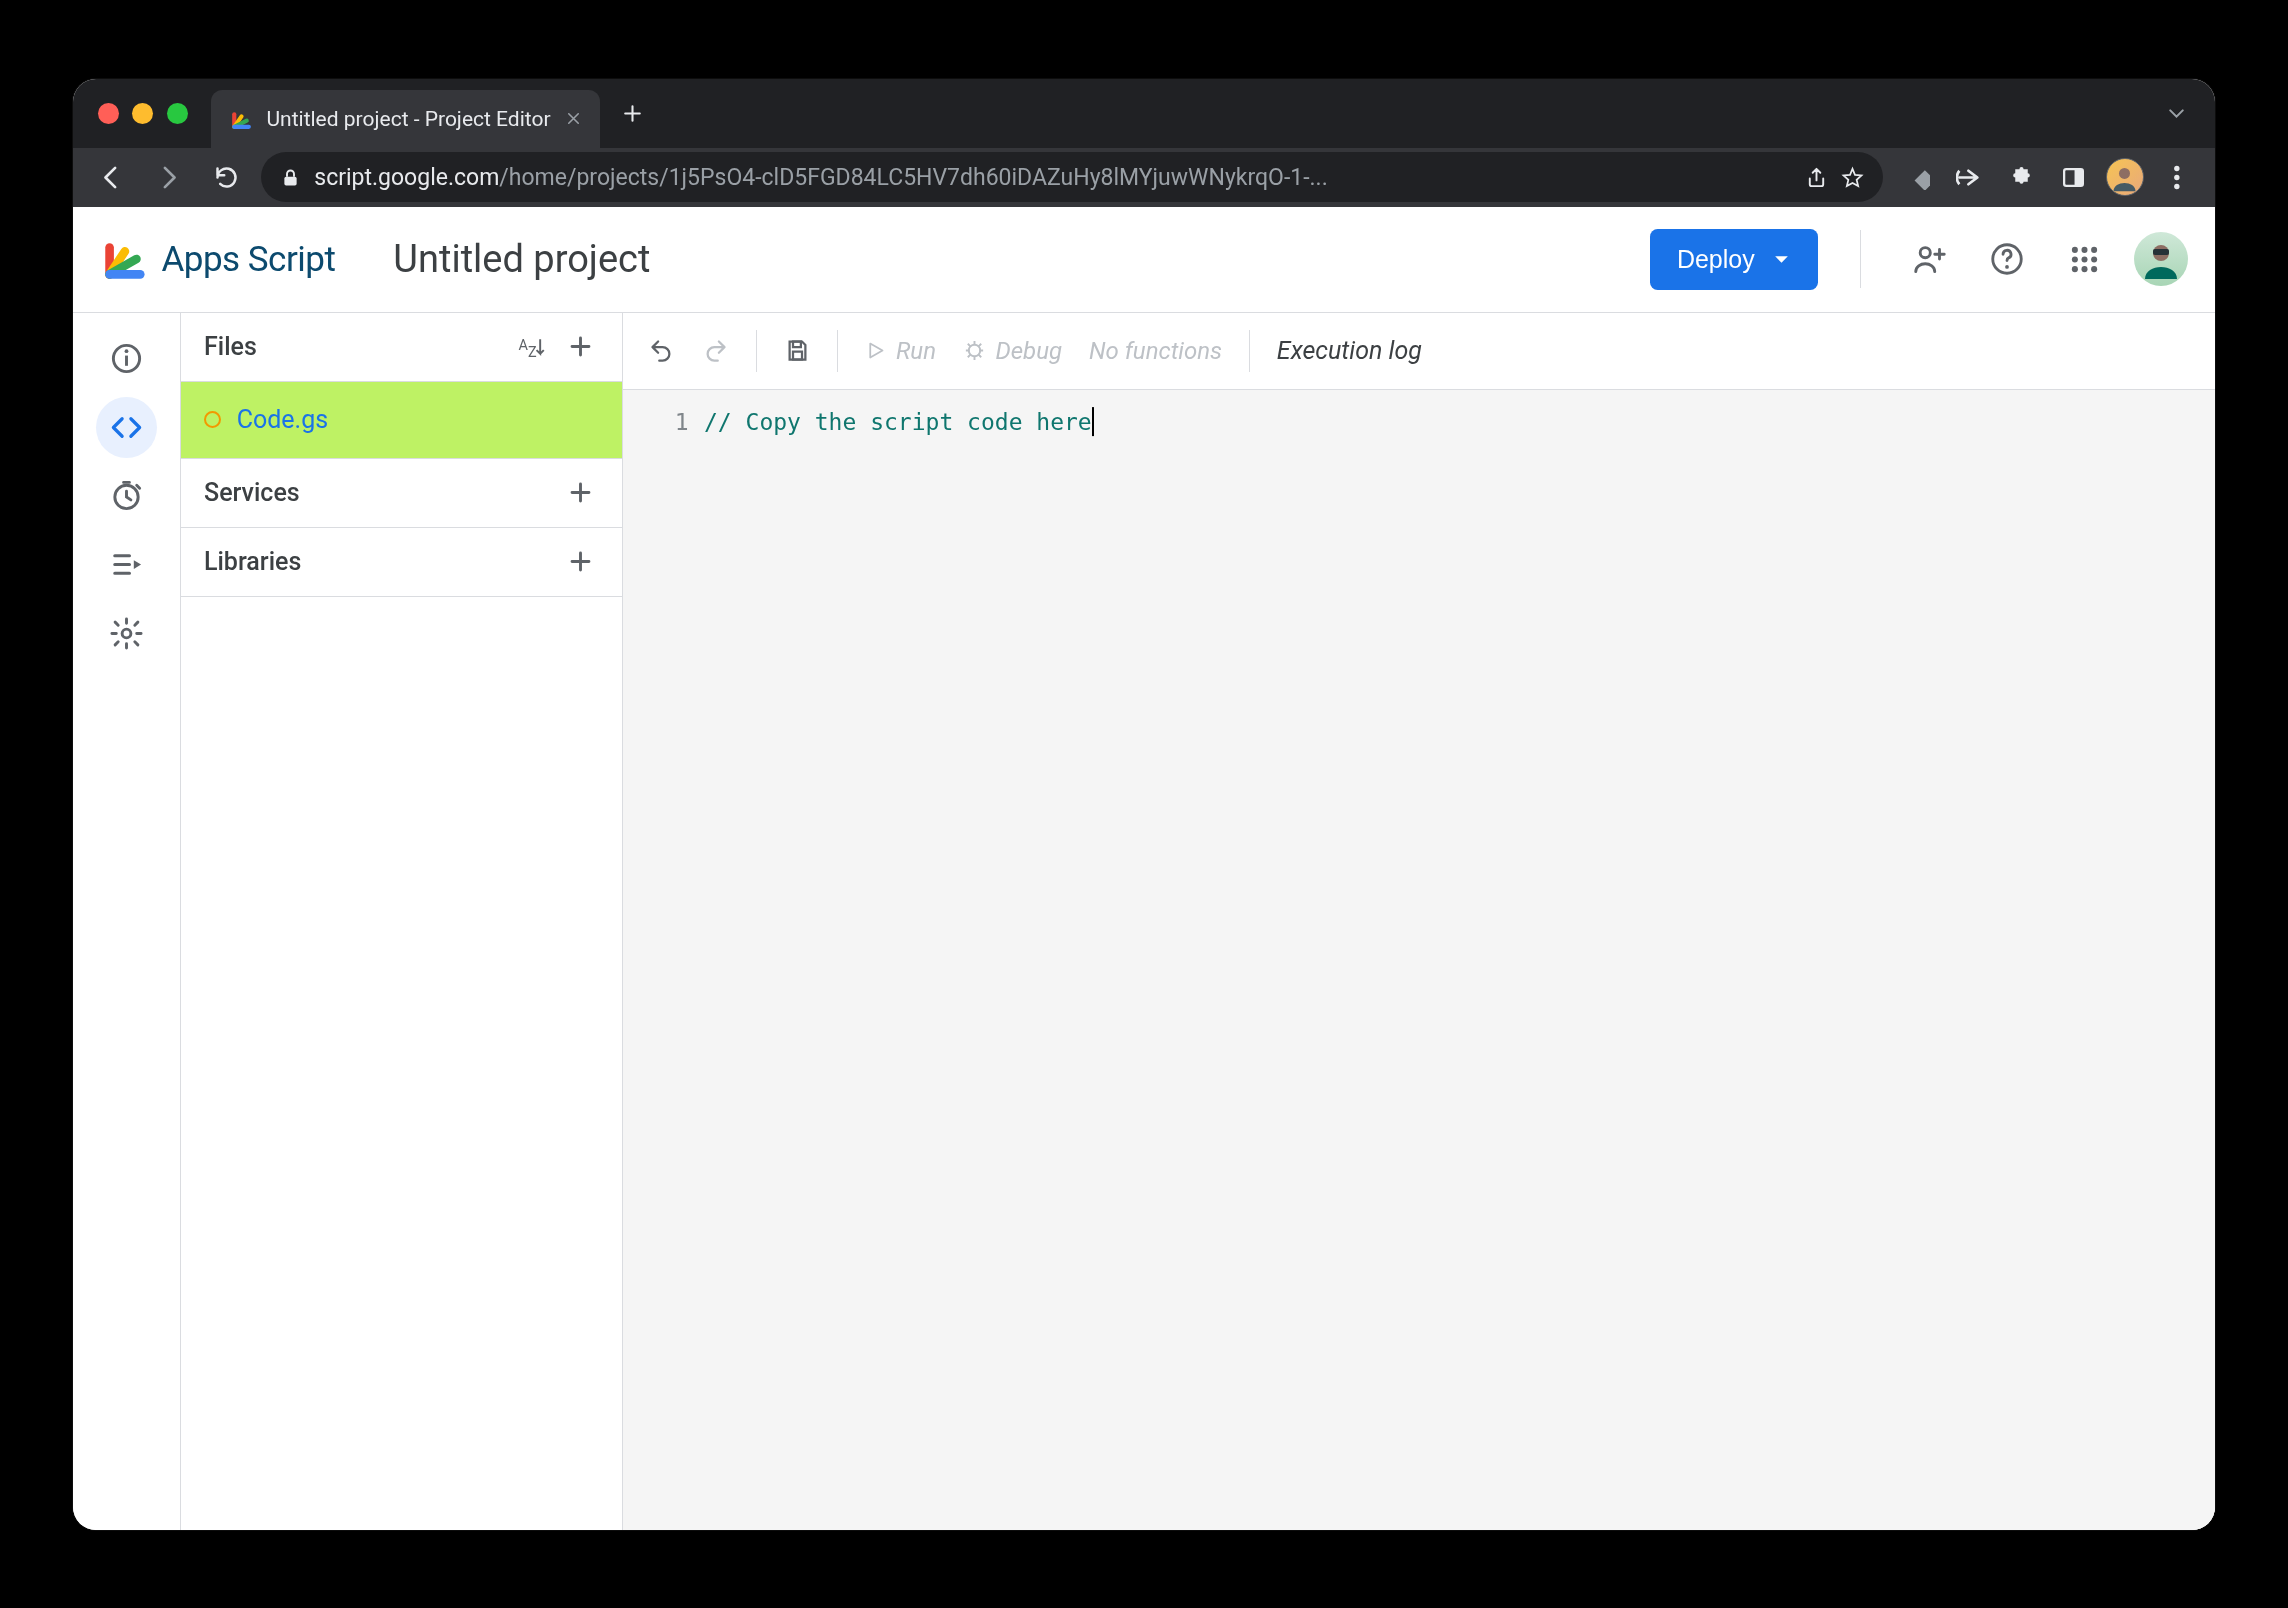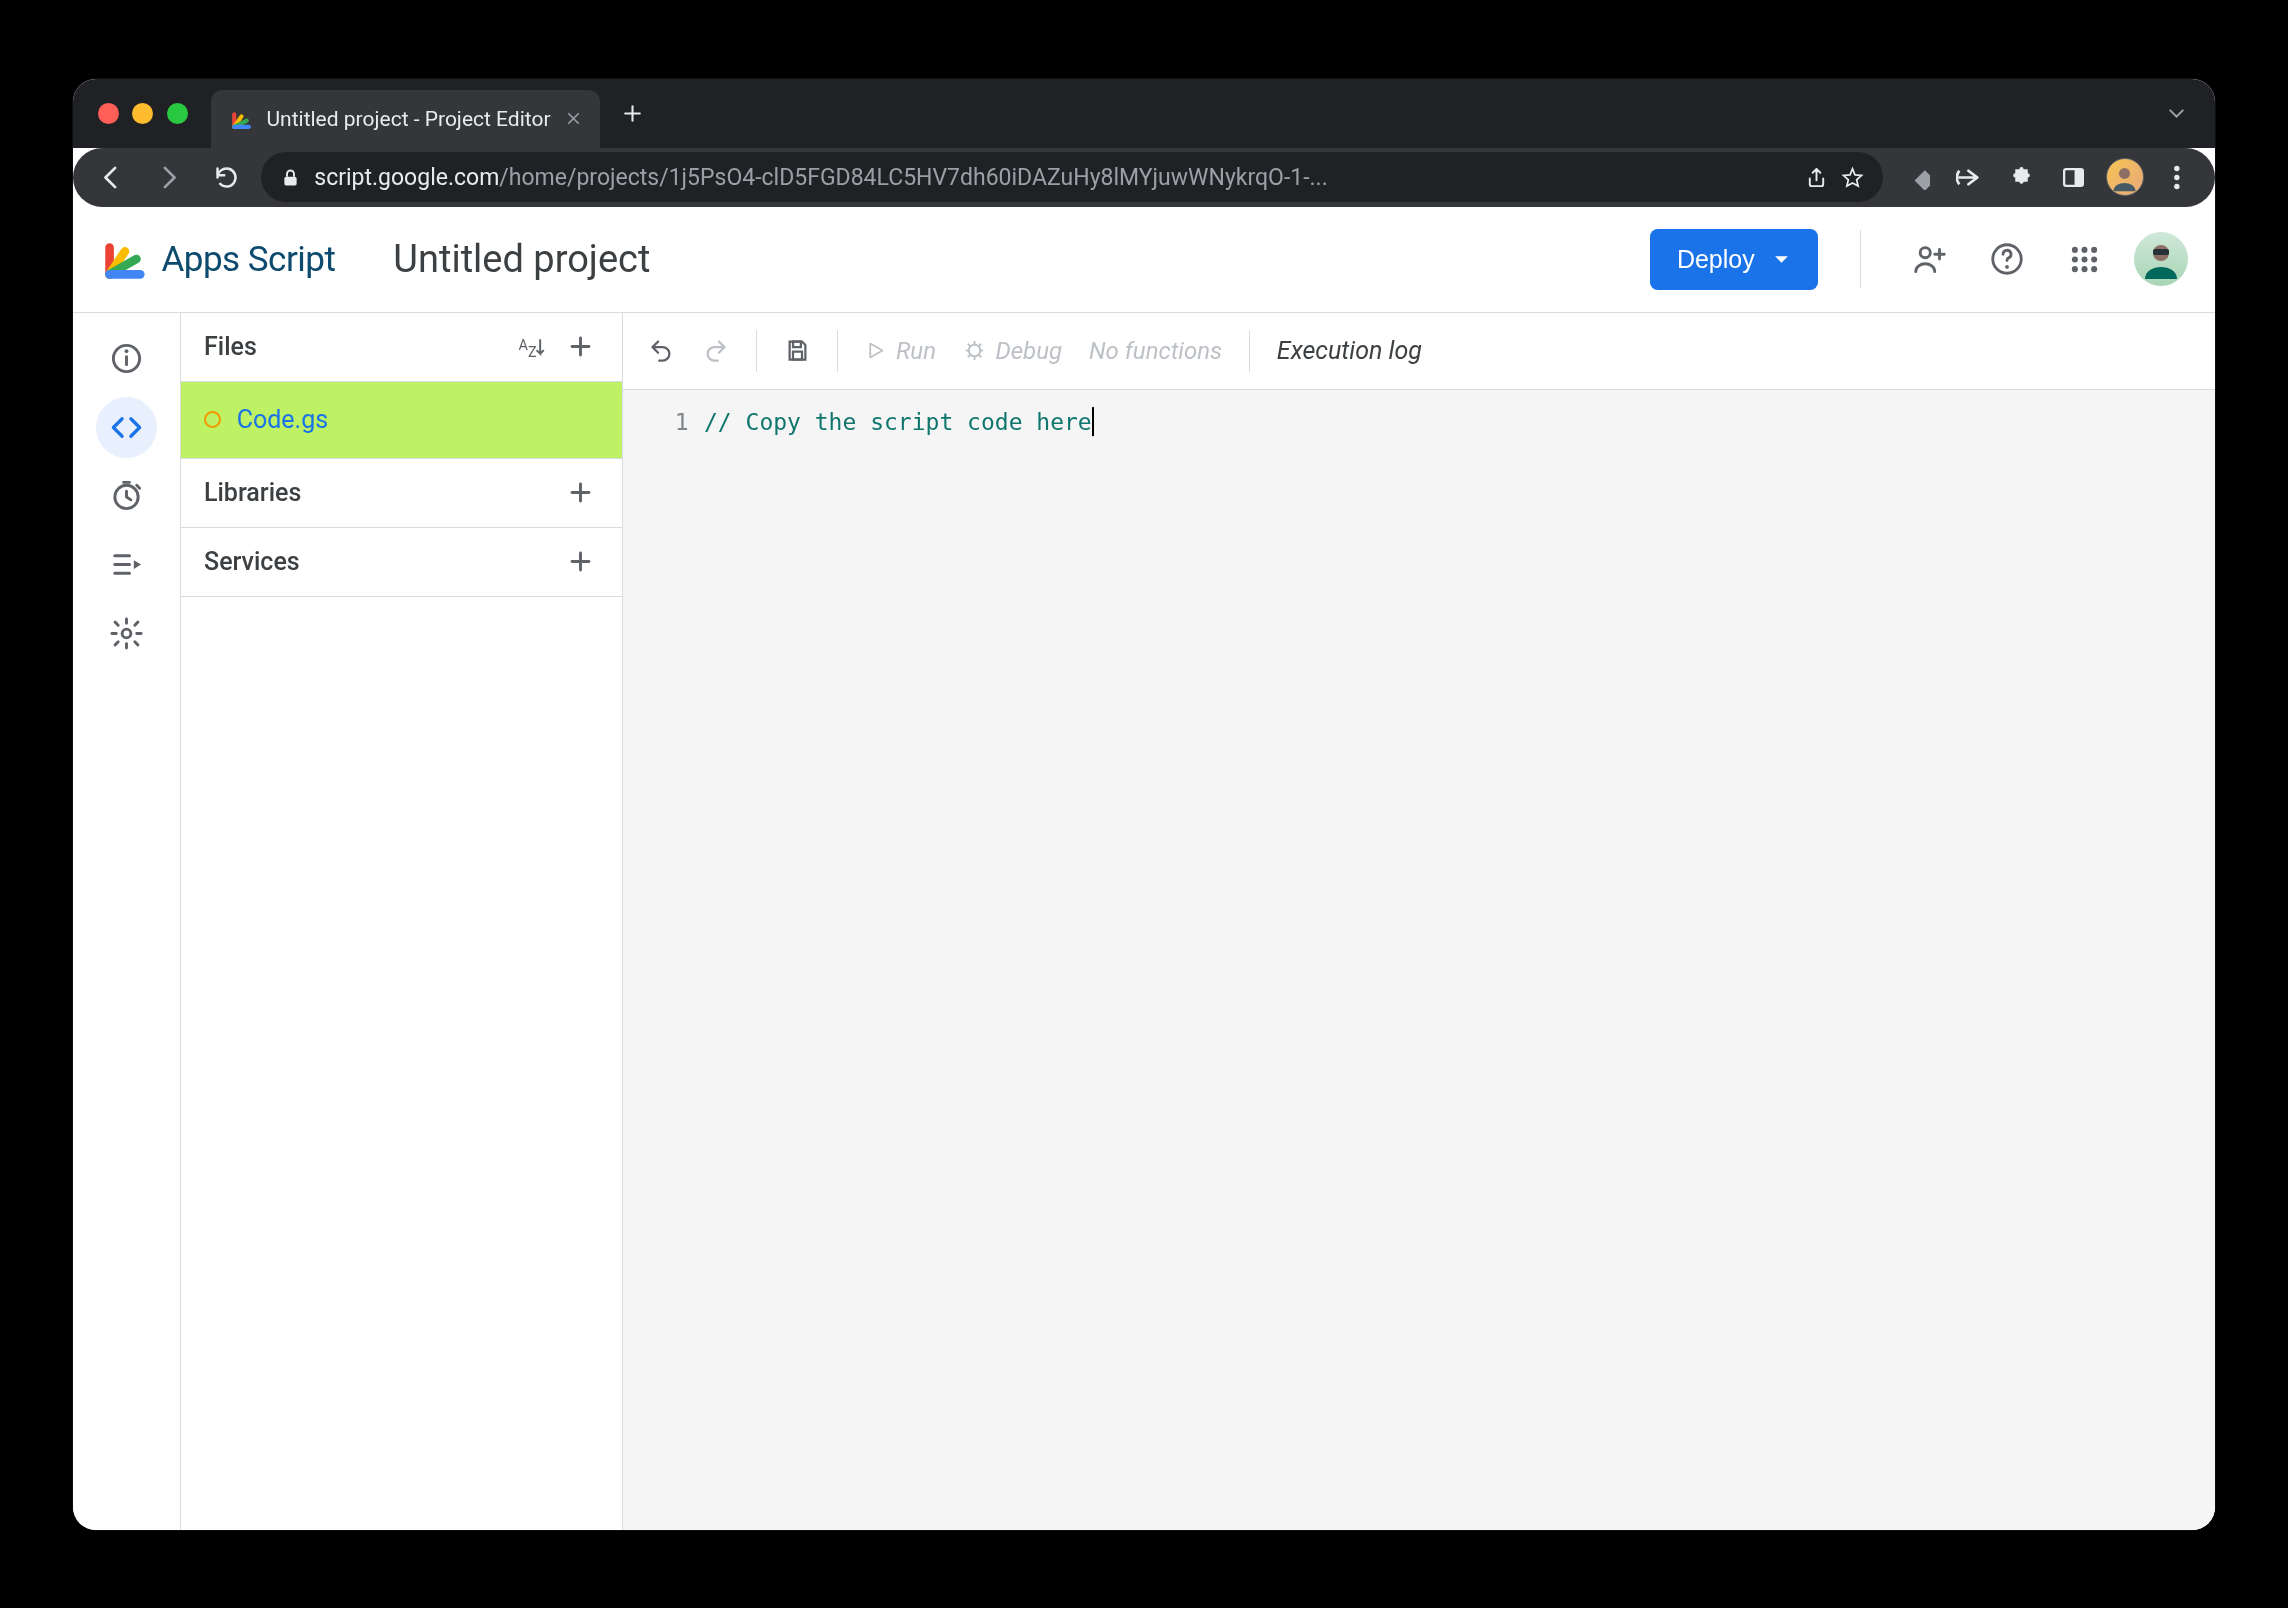--- a/index.html
+++ b/index.html
@@ -57,21 +57,20 @@
   .tab-strip .spacer { flex:1; }
   .tablist-btn { color:#9aa0a6; width:46px;height:46px;display:flex;align-items:center;justify-content:center;}
 
   .addr-bar {
     background: #35363a;
     height: 59px;
     display: flex;
     align-items: center;
     padding: 0 15.4px;
     gap: 11.5px;
-    border-radius: 30px;
   }
   .nav-btn { width:46px;height:46px;display:flex;align-items:center;justify-content:center;color:#9aa0a6;}
   .nav-btn.enabled{color:#e8eaed;}
   .omnibox {
     flex:1;
     background:#202124;
     border-radius: 38px;
     height: 50px;
     display:flex;
     align-items:center;
@@ -453,39 +452,39 @@
                   <path d="M12 5v14M5 12h14" stroke="currentColor" stroke-width="2.4" stroke-linecap="round"></path>
                 </svg>
             </span>
           </div>
         </div>
         <div class="file-item">
           <span class="status-dot"></span>
           <span class="file-name">Code.gs</span>
         </div>
         <div class="panel-row">
+          <span class="row-label">Services</span>
+          <div class="row-icons">
+            <span class="ic">
+              <svg width="29" height="29" viewBox="0 0 24 24">
+                  <path d="M12 5v14M5 12h14" stroke="currentColor" stroke-width="2.4" stroke-linecap="round"></path>
+                </svg>
+            </span>
+          </div>
+        </div>
+        <div class="panel-row">
           <span class="row-label">Libraries</span>
           <div class="row-icons">
             <span class="ic">
               <svg width="29" height="29" viewBox="0 0 24 24">
                   <path d="M12 5v14M5 12h14" stroke="currentColor" stroke-width="2.4" stroke-linecap="round"></path>
                 </svg>
             </span>
           </div>
         </div>
-        <div class="panel-row">
-          <span class="row-label">Services</span>
-          <div class="row-icons">
-            <span class="ic">
-              <svg width="29" height="29" viewBox="0 0 24 24">
-                  <path d="M12 5v14M5 12h14" stroke="currentColor" stroke-width="2.4" stroke-linecap="round"></path>
-                </svg>
-            </span>
-          </div>
-        </div>
       </div>
 
       <div class="editor-area">
         <div class="toolbar">
           <div class="tb-btn">
             <svg width="27" height="27" viewBox="0 0 24 24">
                 <path d="M9 14L4 9l5-5M4 9h9a6 6 0 0 1 0 12h-3" stroke="currentColor" stroke-width="2" fill="none" stroke-linecap="round" stroke-linejoin="round"></path>
               </svg>
           </div>
           <div class="tb-btn disabled">

